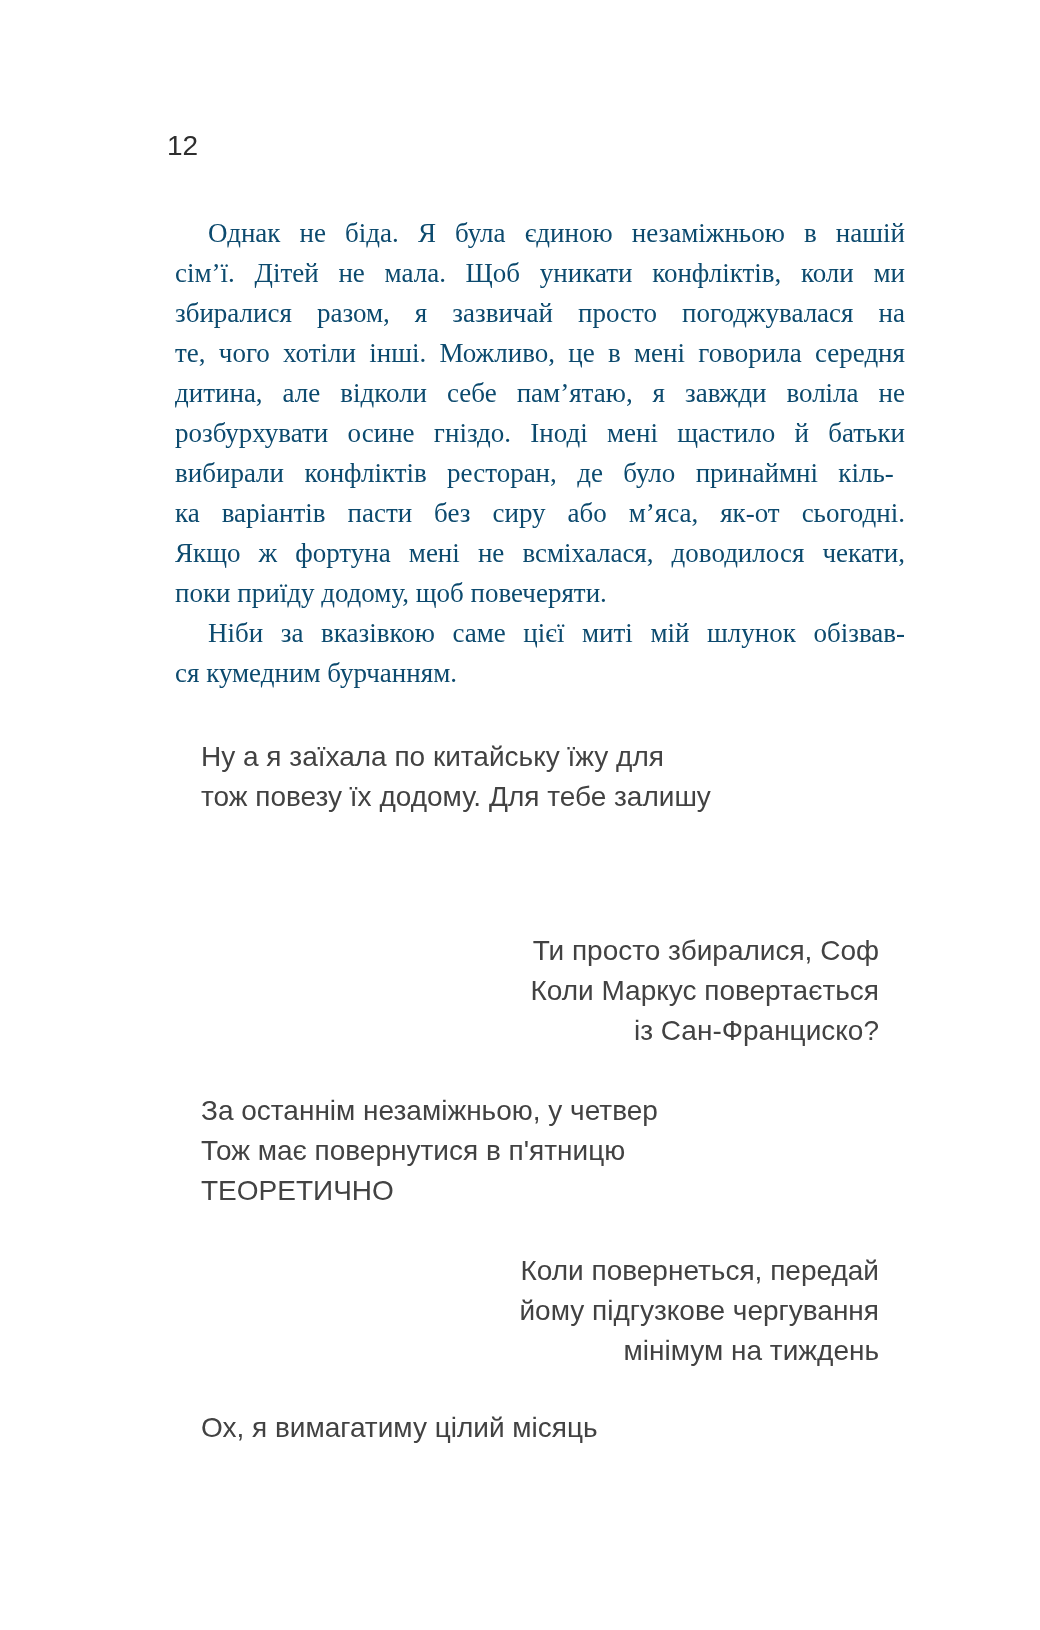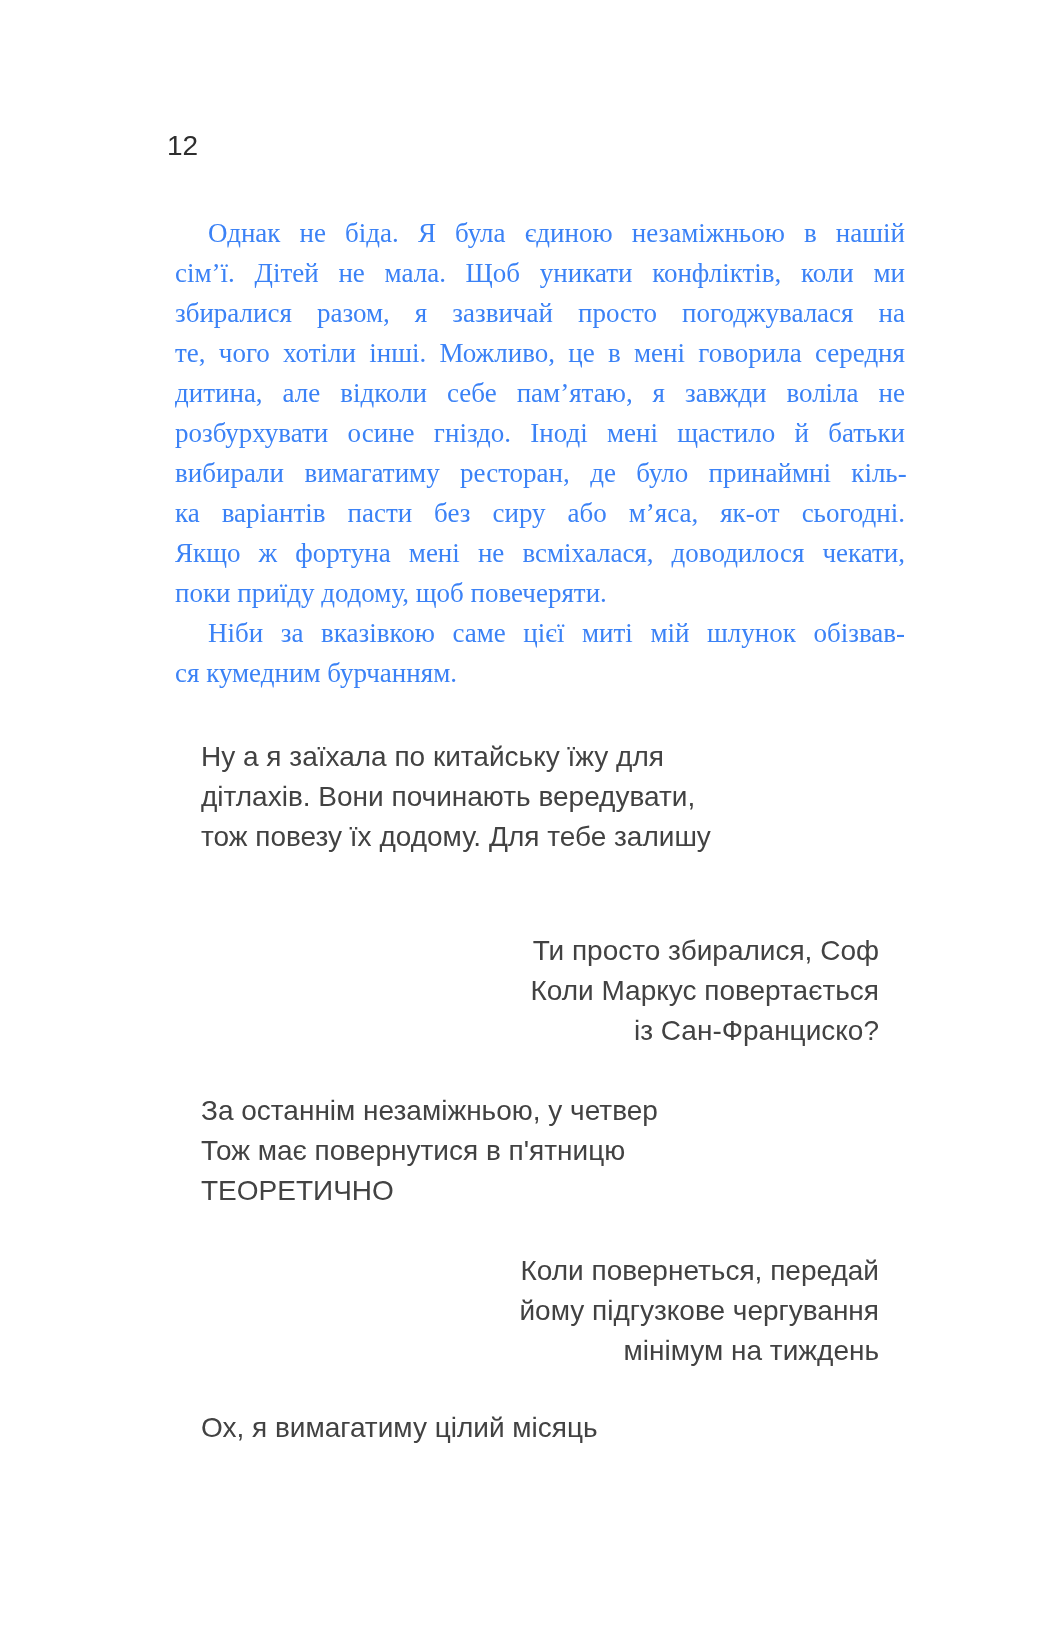--- a/index.html
+++ b/index.html
@@ -27,21 +27,21 @@
   }
   
   .body-text {
     position: absolute;
     left: 175px;
     top: 213px;
     width: 730px;
     font-family: "Liberation Serif", serif;
     font-size: 27px;
     line-height: 40px;
-    color: #3b82f6;
+    color: #0c4a6e;
   }
   .para .line {
     white-space: nowrap;
   }
   .para .line:first-child {
     padding-left: 33px;
   }
   .para .line:last-child span {
     word-spacing: normal;
   }
@@ -71,34 +71,33 @@
   <div class="page-number">12</div>
 
   <div class="body-text">
     <div class="para">
         <div class="line"><span style="word-spacing: 12.3789px;">Однак не біда. Я була єдиною незаміжньою в нашій</span></div>
         <div class="line"><span style="word-spacing: 12.9688px;">сім’ї. Дітей не мала. Щоб уникати конфліктів, коли ми</span></div>
         <div class="line"><span style="word-spacing: 18.3203px;">збиралися разом, я зазвичай просто погоджувалася на</span></div>
         <div class="line"><span style="word-spacing: 6.52604px;">те, чого хотіли інші. Можливо, це в мені говорила середня</span></div>
         <div class="line"><span style="word-spacing: 13.2266px;">дитина, але відколи себе пам’ятаю, я завжди воліла не</span></div>
         <div class="line"><span style="word-spacing: 12.5268px;">розбурхувати осине гніздо. Іноді мені щастило й батьки</span></div>
-        <div class="line"><span style="word-spacing: 13.612px;">вибирали вимагатиму ресторан, де було принаймні кіль-</span></div>
+        <div class="line"><span style="word-spacing: 13.612px;">вибирали конфліктів ресторан, де було принаймні кіль-</span></div>
         <div class="line"><span style="word-spacing: 15.2168px; margin-top: 39px;">ка варіантів пасти без сиру або м’яса, як-от сьогодні.</span></div>
         <div class="line"><span style="word-spacing: 11.3214px;">Якщо ж фортуна мені не всміхалася, доводилося чекати,</span></div>
         <div class="line"><span>поки приїду додому, щоб повечеряти.</span></div>
       </div>
     <div class="para">
         <div class="line"><span style="word-spacing: 10.8438px;">Ніби за вказівкою саме цієї миті мій шлунок обізвав-</span></div>
         <div class="line"><span>ся кумедним бурчанням.</span></div>
       </div>
   </div>
 
   <div class="msg left m1">
       <div class="line"><span>Ну а я заїхала по китайську їжу для</span></div>
-      <div class="line"><span>дітлахів. Вони починають вередувати,</span></div>
       <div class="line"><span>тож повезу їх додому. Для тебе залишу</span></div>
     </div>
 
   <div class="msg right m2">
       <div class="line"><span>Ти просто збиралися, Соф</span></div>
       <div class="line"><span>Коли Маркус повертається</span></div>
       <div class="line"><span>із Сан-Франциско?</span></div>
     </div>
 
   <div class="msg left m3">

